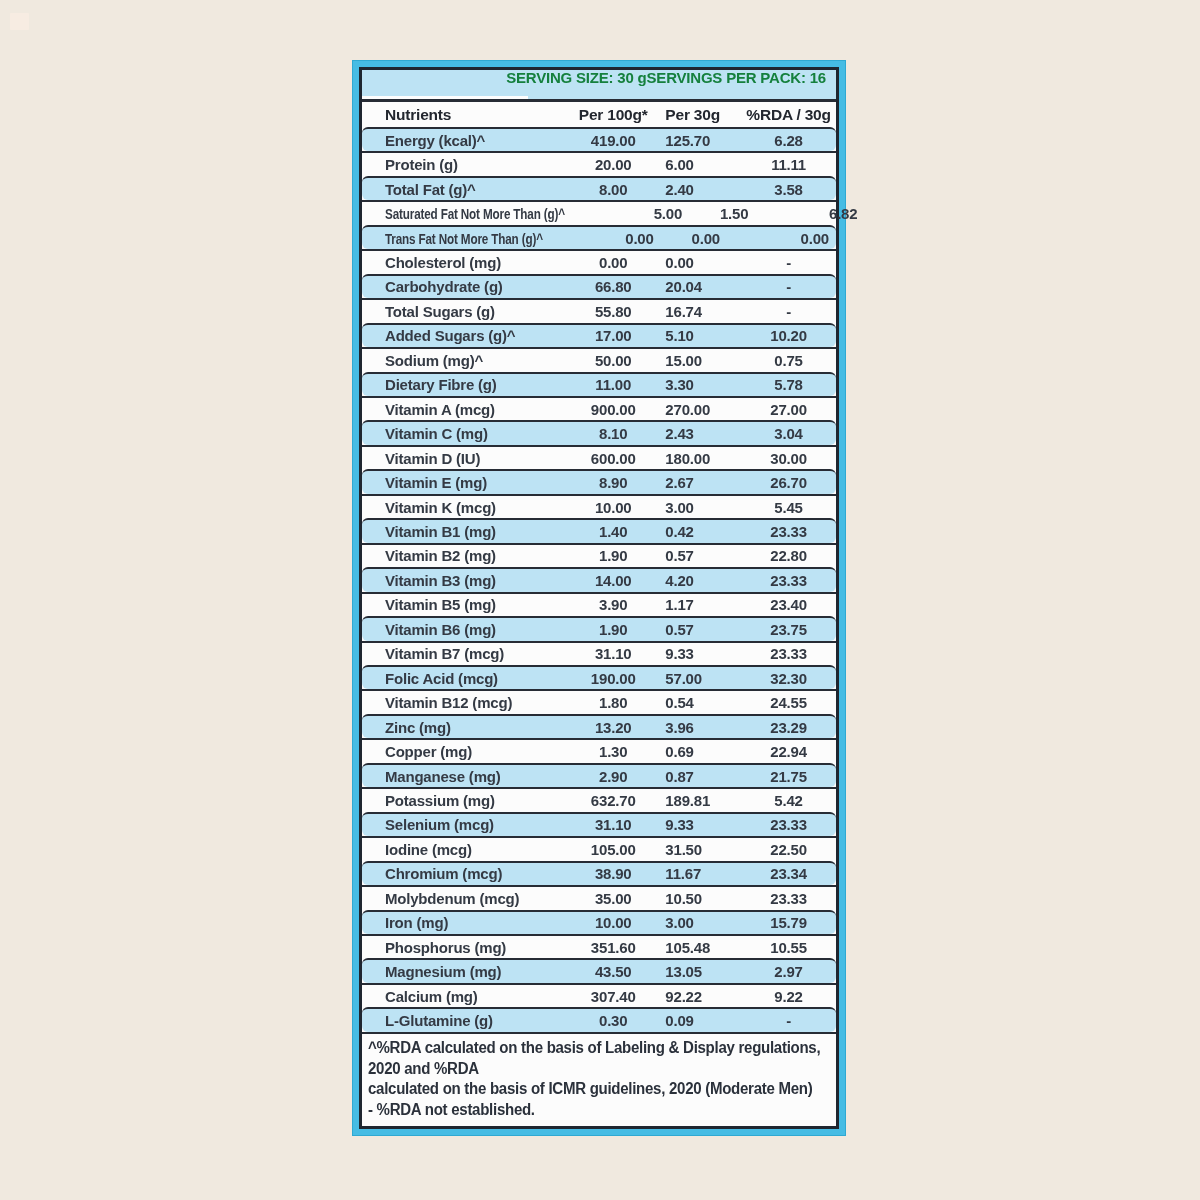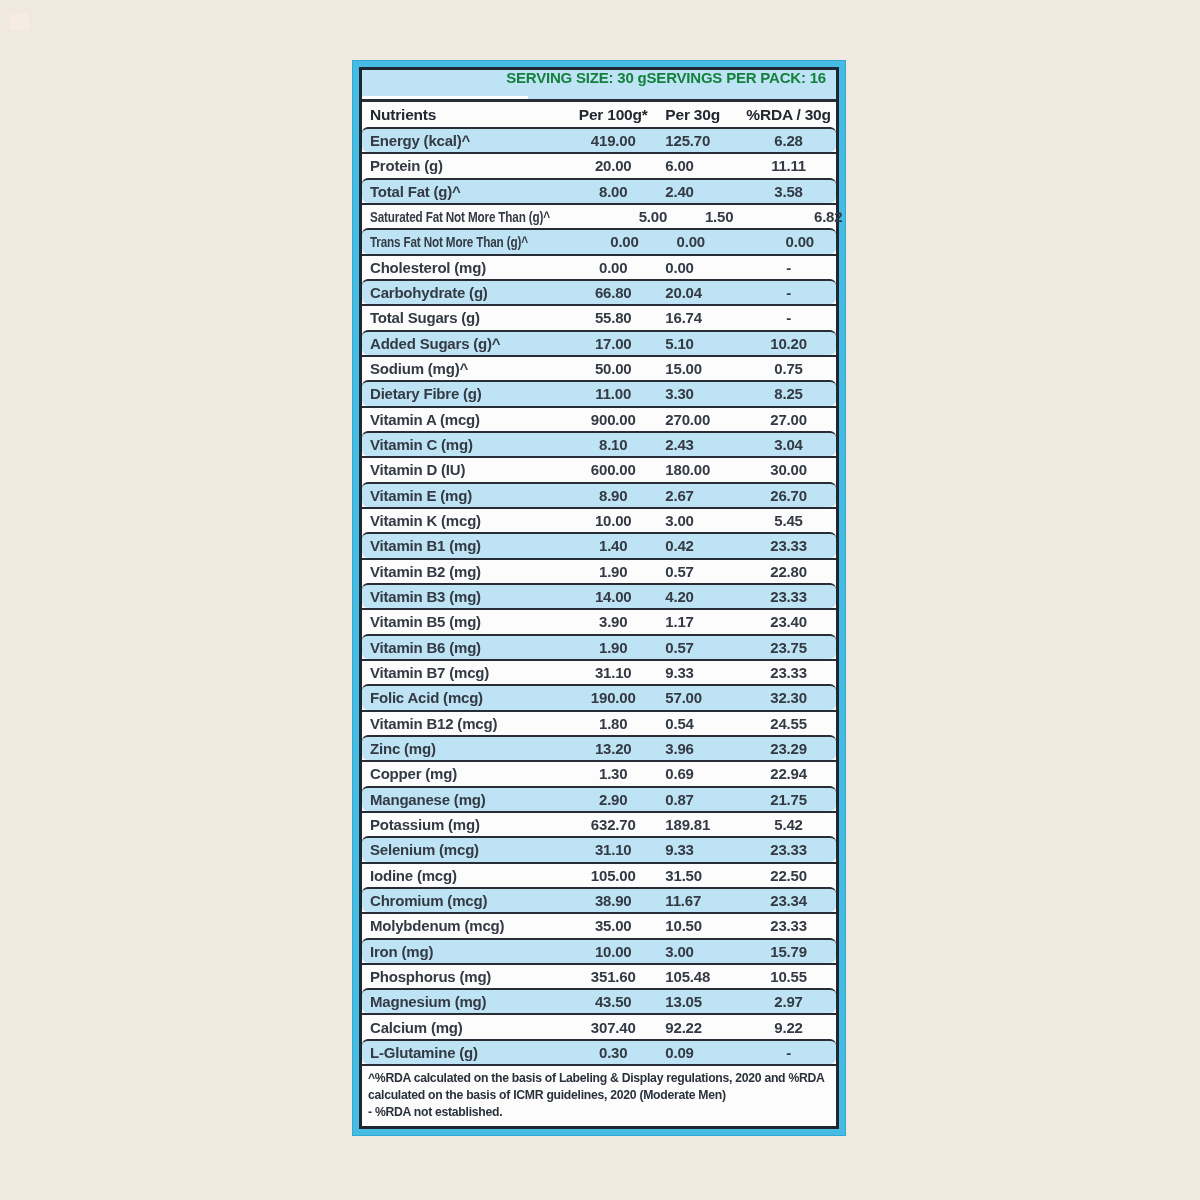--- a/index.html
+++ b/index.html
@@ -69,32 +69,32 @@
   .rows{flex:1;display:flex;flex-direction:column;}
   .row{
     flex:1;display:flex;align-items:center;
     border-top:2px solid var(--line);
     font-weight:bold;font-size:15px;color:var(--text);
     letter-spacing:-0.2px;
   }
   .row.stripe{background:var(--stripe-bg);border-radius:6px;}
   .row.plain{background:var(--row-bg);}
   .cell{overflow:visible;white-space:nowrap;}
-  .cell.label{flex:0 0 42%;padding-left:8px;text-align:left;}
+  .cell.label{flex:0 0 42%;padding-left:23px;text-align:left;}
   .cell.c2{flex:0 0 22%;text-align:center;}
   .cell.c3{flex:0 0 16%;text-align:left;}
   .cell.c4{flex:0 0 20%;text-align:center;}
   .cell.label .inner{display:inline-block;transform-origin:left center;}
   .cell.label .inner.condensed{transform:scaleX(0.78);}
   .footnote{
     border-top:2px solid var(--line);
     background:var(--row-bg);
     flex:none;
     padding:4px 6px 5px 6px;
-    font-weight:bold;font-size:13px;line-height:1.3;
+    font-weight:bold;font-size:16px;line-height:1.3;
     color:#2B313B;
   }
   .footnote-lines{
     display:block;width:106%;
     transform:scaleX(0.94);transform-origin:left top;
     letter-spacing:-0.3px;
   }
 </style>
 </head>
 <body>
@@ -178,21 +178,21 @@
           <div class="row plain">
             <span class="cell label"><span class="inner">Sodium (mg)^</span></span>
             <span class="cell num c2">50.00</span>
             <span class="cell num c3">15.00</span>
             <span class="cell num c4">0.75</span>
           </div>
           <div class="row stripe">
             <span class="cell label"><span class="inner">Dietary Fibre (g)</span></span>
             <span class="cell num c2">11.00</span>
             <span class="cell num c3">3.30</span>
-            <span class="cell num c4">8.25</span>
+            <span class="cell num c4">5.78</span>
           </div>
           <div class="row plain">
             <span class="cell label"><span class="inner">Vitamin A (mcg)</span></span>
             <span class="cell num c2">900.00</span>
             <span class="cell num c3">270.00</span>
             <span class="cell num c4">27.00</span>
           </div>
           <div class="row stripe">
             <span class="cell label"><span class="inner">Vitamin C (mg)</span></span>
             <span class="cell num c2">8.10</span>

